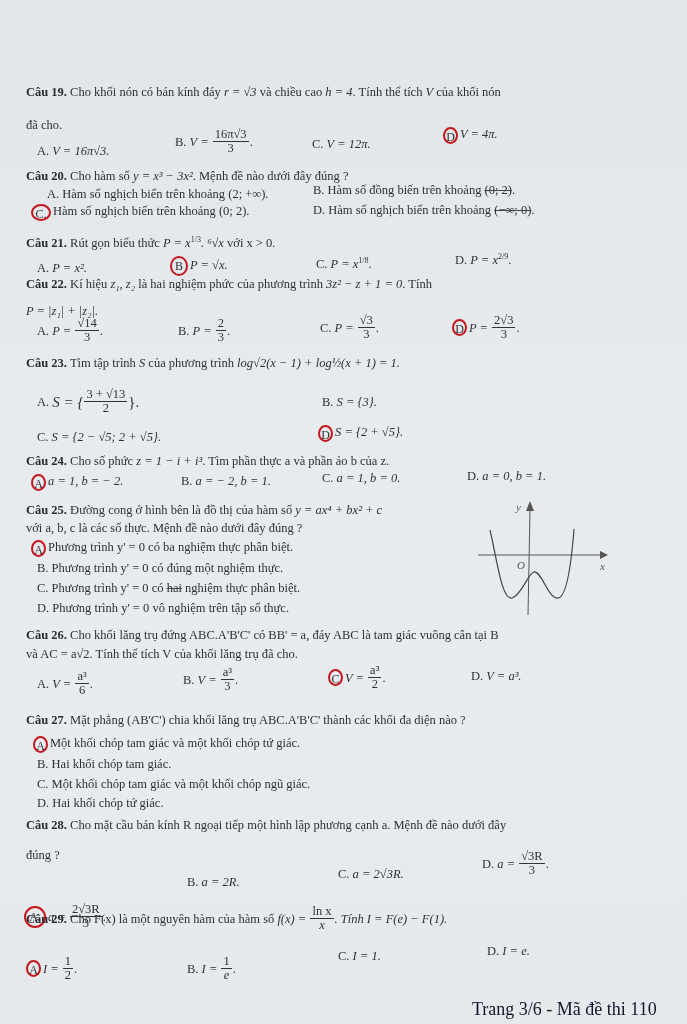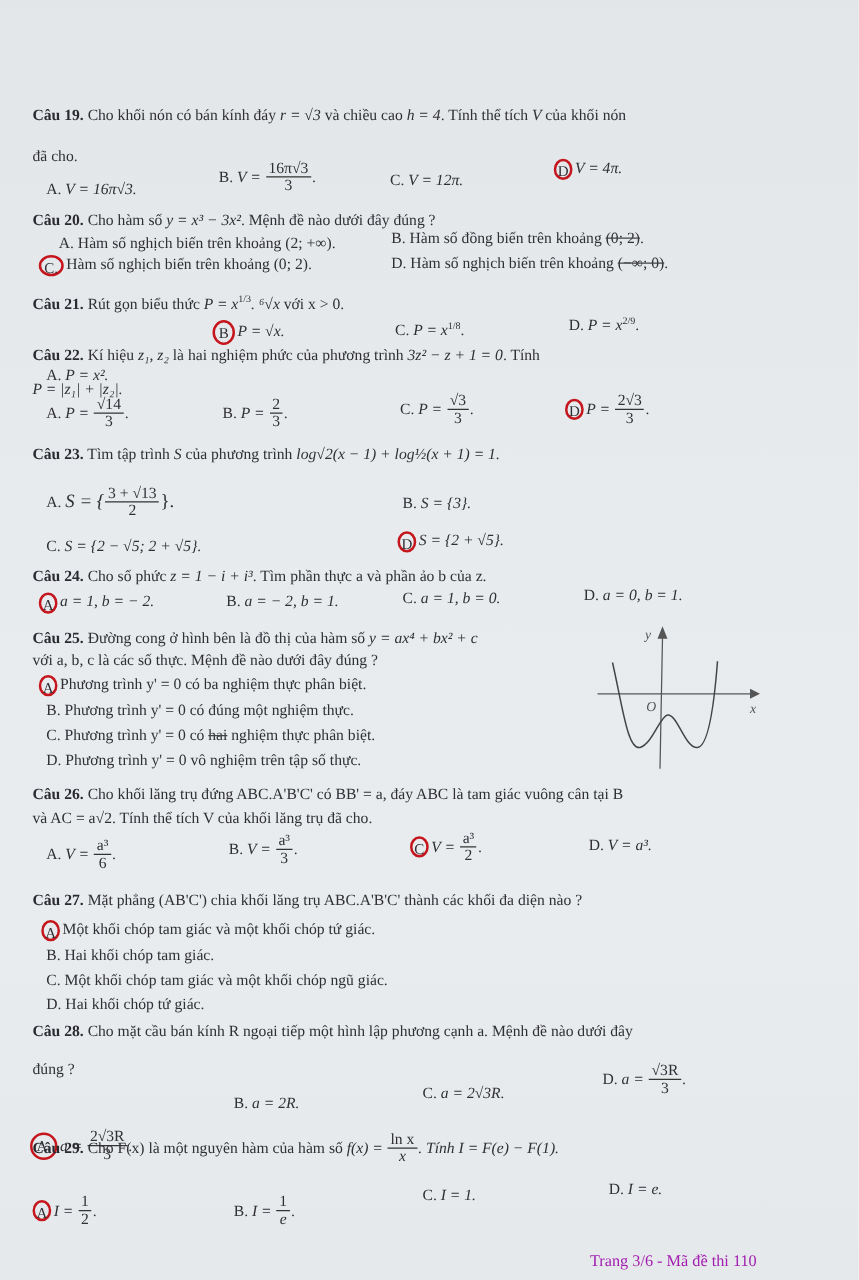--- a/index.html
+++ b/index.html
@@ -17,21 +17,21 @@
   .frac { display:inline-block; vertical-align:middle; text-align:center; line-height:13px; margin:0 1px; }
   .frac .num { display:block; border-bottom:1px solid #333; padding:0 2px; }
   .frac .den { display:block; padding:0 2px; }
   sup { font-size:8px; line-height:0; }
   .circle {
     display:inline-block; width:15px; height:17px; border:2px solid #c4161c;
     border-radius:50%; text-align:center; line-height:16px; margin-right:2px;
     box-sizing:border-box; font-size:12px; vertical-align:middle;
   }
   .strike { text-decoration: line-through; text-decoration-color:#444; }
-  .footer { font-size:13px; color:#a21caf; }
+  .footer { font-size:18px; color:#0f172a; }
   svg { position:absolute; }
 </style>
 </head>
 <body>
 
 <div class="page">
 
   <div class="abs" style="left:26px;top:84px;">
     <span class="qnum">Câu 19.</span>
     <span>Cho khối nón có bán kính đáy </span><i>r = √3</i><span> và chiều cao </span><i>h = 4</i><span>. Tính thể tích </span><i>V</i><span> của khối nón</span>
@@ -48,21 +48,21 @@
   </div>
   <div class="abs" style="left:37px;top:186px;margin-left:10px;"><span>A. Hàm số nghịch biến trên khoảng </span><span class="strike" style="text-decoration:none;">(2; +∞)</span><span>.</span></div>
   <div class="abs" style="left:313px;top:182px;"><span>B. Hàm số đồng biến trên khoảng </span><span class="strike">(0; 2)</span><span>.</span></div>
   <div class="abs" style="left:31px;top:203px;"><span class="circle" style="width:20px;">C.</span><span>Hàm số nghịch biến trên khoảng (0; 2).</span></div>
   <div class="abs" style="left:313px;top:202px;"><span>D. Hàm số nghịch biến trên khoảng </span><span class="strike">(−∞; 0)</span><span>.</span></div>
 
   <div class="abs" style="left:26px;top:235px;">
     <span class="qnum">Câu 21.</span>
     <span>Rút gọn biểu thức </span><i>P = x</i><sup>1/3</sup><i>. ⁶√x</i><span>  với x &gt; 0.</span>
   </div>
-  <div class="abs" style="left:37px;top:260px;margin-top:32px;"><span>A. </span><i>P = x².</i></div>
+  <div class="abs" style="left:37px;top:260px;"><span>A. </span><i>P = x².</i></div>
   <div class="abs" style="left:170px;top:256px;"><span class="circle" style="width:18px;height:20px;">B</span><i>P = √x.</i></div>
   <div class="abs" style="left:316px;top:256px;"><span>C. </span><i>P = x</i><sup>1/8</sup><span>.</span></div>
   <div class="abs" style="left:455px;top:252px;"><span>D. </span><i>P = x</i><sup>2/9</sup><span>.</span></div>
 
   <div class="abs" style="left:26px;top:276px;font-family:Liberation Serif, serif;">
     <span class="qnum">Câu 22.</span>
     <span>Kí  hiệu  </span><i>z₁, z₂</i><span>  là  hai  nghiệm  phức  của  phương  trình  </span><i>3z² − z + 1 = 0</i><span>.  Tính</span>
   </div>
   <div class="abs" style="left:26px;top:303px;"><i>P = |z₁| + |z₂|.</i></div>
   <div class="abs" style="left:37px;top:317px;"><span style="vertical-align:middle">A. </span><i style="vertical-align:middle">P = </i><span class="frac"><span class="num">√14</span><span class="den">3</span></span><span style="vertical-align:middle">.</span></div>

